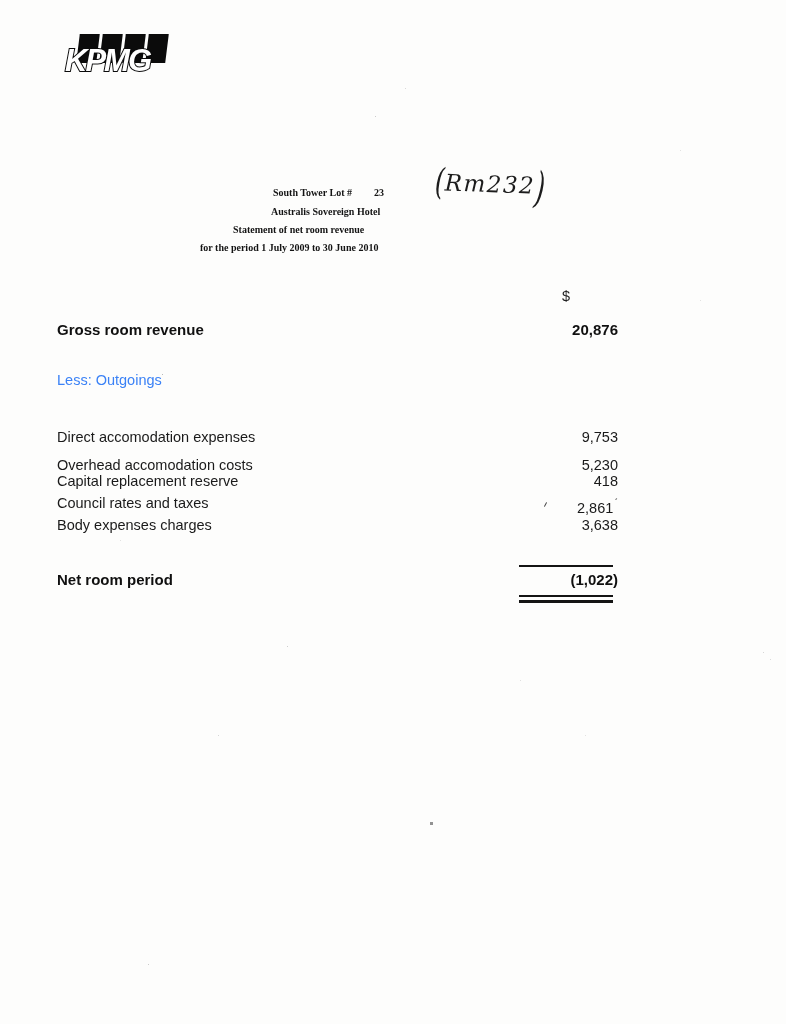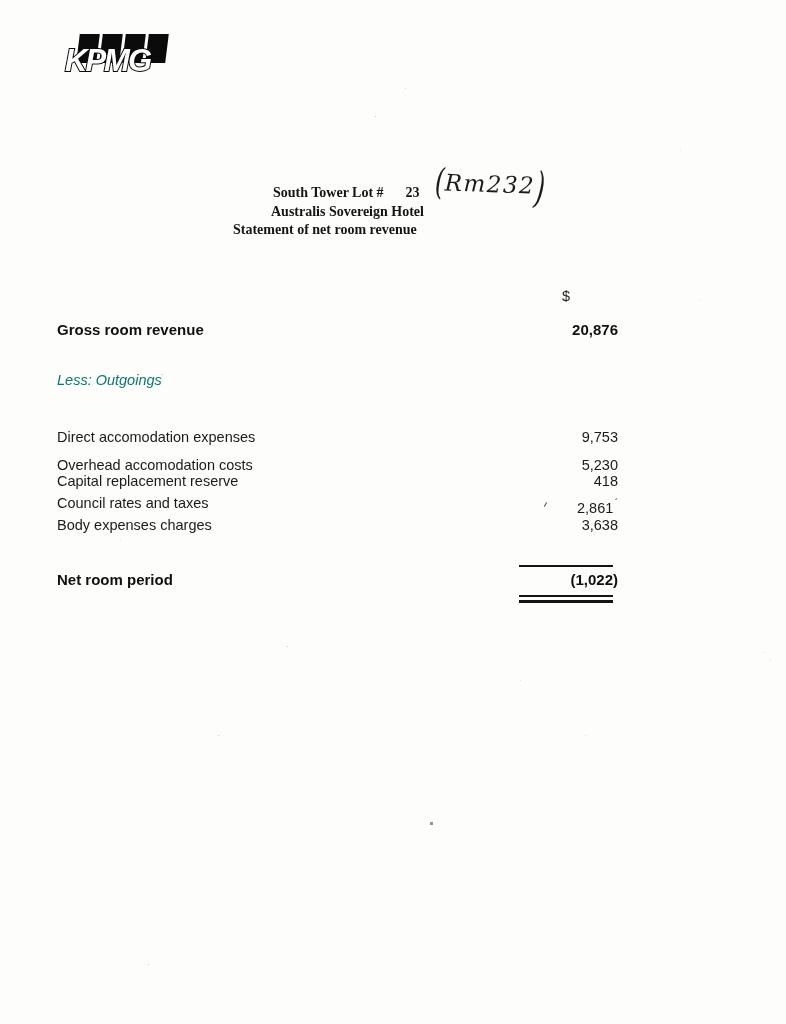--- a/index.html
+++ b/index.html
@@ -18,21 +18,21 @@
   .logo-text {
     font-family:"Liberation Sans", sans-serif;
     font-style:italic; font-weight:bold; font-size:31px; letter-spacing:-2px;
     fill:#ffffff; stroke:#0b0b0b; stroke-width:2px; paint-order:stroke;
   }
 
   
   .title-line {
     position:absolute; white-space:nowrap;
     font-family:"Liberation Serif", serif; font-weight:bold;
-    font-size:14px; line-height:16px; color:#141414;
+    font-size:10px; line-height:16px; color:#141414;
   }
   .t1 { left:273px; top:185px; }
   .t2 { left:251px; top:204px;margin-left:20px; }
   .t3 { left:233px; top:222px; }
   .t4 { left:200px; top:240px; }
   .lot-num { margin-left:22px; }
 
   
   .annotation {
     position:absolute; left:435px; top:169px; white-space:nowrap;
@@ -42,21 +42,21 @@
   .ann-open  { display:inline-block; transform:scaleY(1.45); font-size:25px; }
   .ann-text  { letter-spacing:1.5px; }
   .ann-close { display:inline-block; transform:scaleY(1.75) rotate(7deg); font-size:25px; position:relative; top:3px; }
 
   
   .currency { position:absolute; left:562px; top:288px; font-size:14.5px; color:#222; }
 
   .row { position:absolute; left:57px; width:561px; font-size:14.5px; line-height:16px; white-space:nowrap; }
   .row .val { position:absolute; right:0; top:0;margin-left:24px; }
   .row.bold { font-weight:bold; font-size:15px; color:#101010; }
-  .row.italic { font-style:italic; color:#0f766e; }
+  .row.italic { color:#3b82f6; }
   .artifact { font-size:11px; vertical-align:6px; color:#333; margin-left:1px; }
 
   .rule-single { position:absolute; left:519px; top:565px; width:94px; height:2px; background:#141414; }
   .rule-double {
     position:absolute; left:519px; top:595px; width:94px; height:8px;
     border-top:2px solid #141414; border-bottom:3px solid #141414;
   }
 
   
   .specks {
@@ -103,20 +103,21 @@
   <div class="title-line t1">
     <span>South Tower Lot #</span><span class="lot-num">23</span>
   </div>
 
   <div class="annotation">
     <span class="ann-open">(</span><span class="ann-text">Rm232</span><span class="ann-close">)</span>
   </div>
 
   <div class="title-line t2">Australis Sovereign Hotel</div>
   <div class="title-line t3">Statement of net room revenue</div>
+  <div class="title-line t4">for the period 1 July 2009 to 30 June 2010</div>
 
   <div class="currency">$</div>
 
   <div class="row bold" style="top:322px">
     <span class="lbl">Gross room revenue</span>
     <span class="val">20,876</span>
   </div>
 
   <div class="row italic" style="top:372px">
     <span class="lbl">Less: Outgoings</span>

